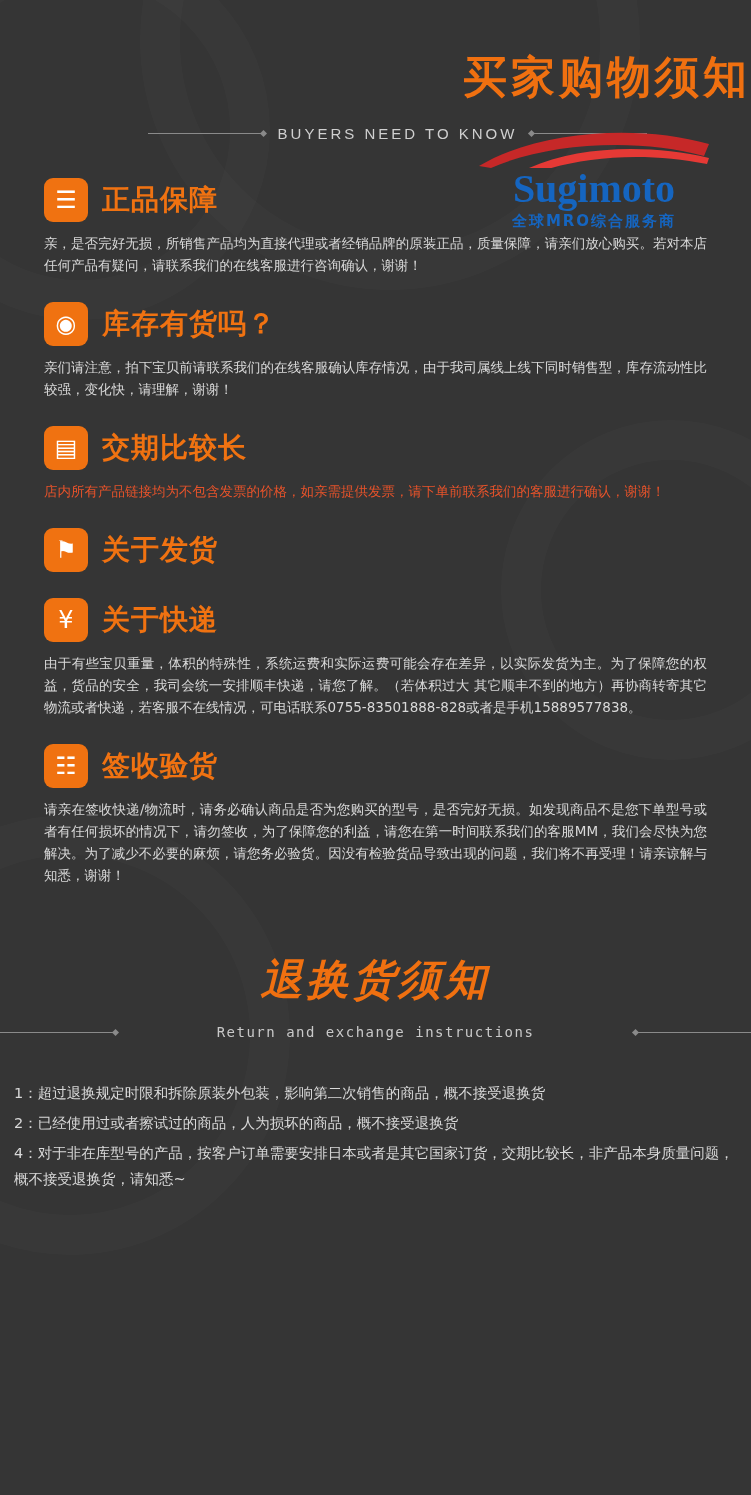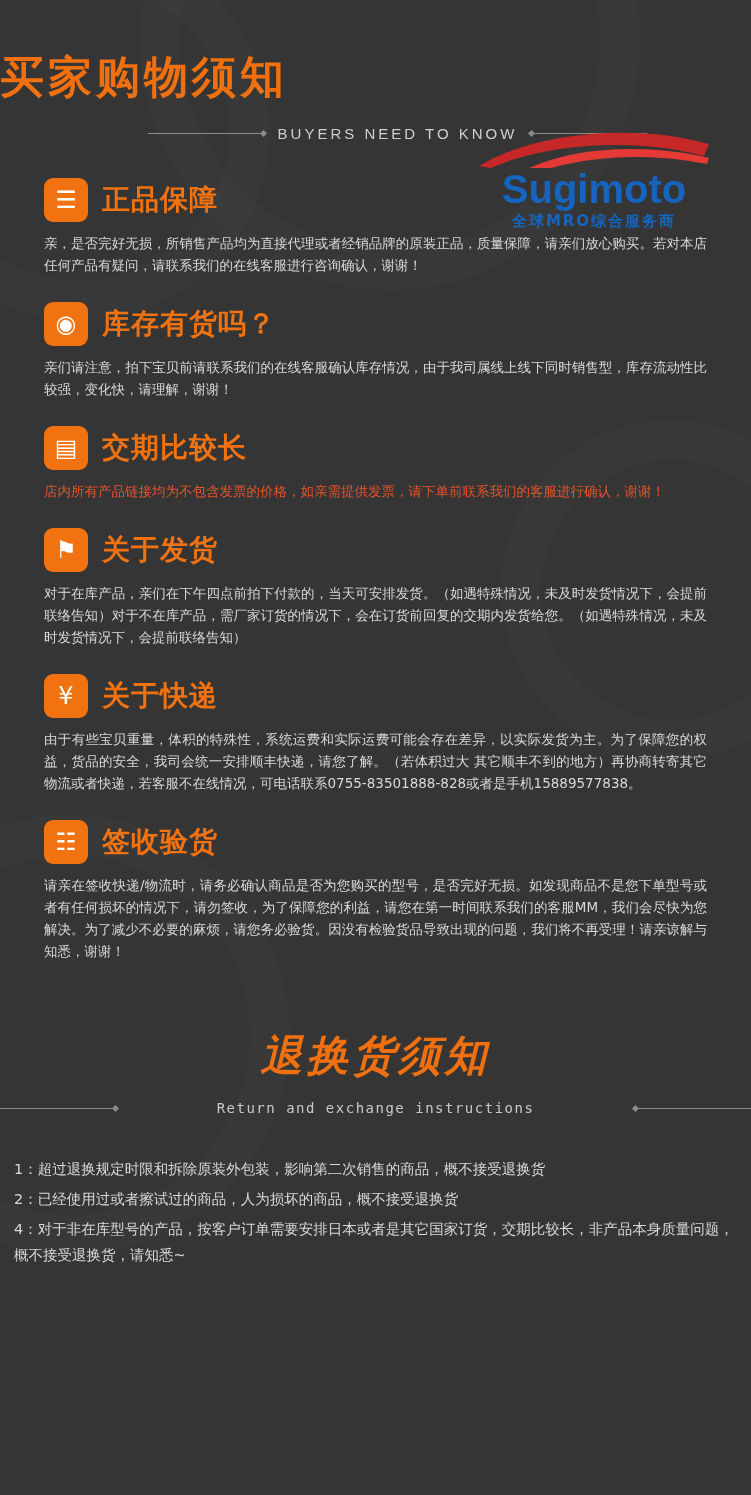--- a/index.html
+++ b/index.html
@@ -29,21 +29,21 @@
 
   .page {
     position: relative;
     z-index: 2;
     width: 751px;
   }
 
   
   .header {
     padding-top: 48px;
-    text-align: left;
+    text-align: right;
     position: relative;
   }
   .header h1 {
     margin: 0;
     font-size: 44px;
     letter-spacing: 4px;
     font-weight: bold;
     color: #f07010;
     font-family: "DejaVu Sans", "Liberation Sans", sans-serif;
   }
@@ -92,21 +92,21 @@
     height: 40px;
     width: 250px;
     margin: 0 auto;
   }
   .logo .logo-text {
     font-size: 40px;
     font-weight: bold;
     color: #1565c0;
     letter-spacing: 0px;
     line-height: 42px;
-    font-family: Liberation Sans, sans-serif;
+    font-family: Liberation Serif, serif;
   }
   .logo .logo-sub {
     font-size: 15px;
     letter-spacing: 2px;
     color: #1565c0;
     font-weight: bold;
     margin-top: 2px;
     font-family: "DejaVu Sans", "Liberation Sans", sans-serif;
   }
 
@@ -245,21 +245,20 @@
         <div class="sec-title">交期比较长</div>
       </div>
       <div class="sec-body accent">店内所有产品链接均为不包含发票的价格，如亲需提供发票，请下单前联系我们的客服进行确认，谢谢！</div>
     </div>
 
     <div class="section">
       <div class="section-head">
         <div class="sec-icon">⚑</div>
         <div class="sec-title">关于发货</div>
       </div>
-      <div class="sec-body">对于在库产品，亲们在下午四点前拍下付款的，当天可安排发货。（如遇特殊情况，未及时发货情况下，会提前联络告知）对于不在库产品，需厂家订货的情况下，会在订货前回复的交期内发货给您。（如遇特殊情况，未及时发货情况下，会提前联络告知）</div>
     </div>
 
     <div class="section">
       <div class="section-head">
         <div class="sec-icon">¥</div>
         <div class="sec-title">关于快递</div>
       </div>
       <div class="sec-body">由于有些宝贝重量，体积的特殊性，系统运费和实际运费可能会存在差异，以实际发货为主。为了保障您的权益，货品的安全，我司会统一安排顺丰快递，请您了解。（若体积过大 其它顺丰不到的地方）再协商转寄其它物流或者快递，若客服不在线情况，可电话联系0755-83501888-828或者是手机15889577838。</div>
     </div>
 

